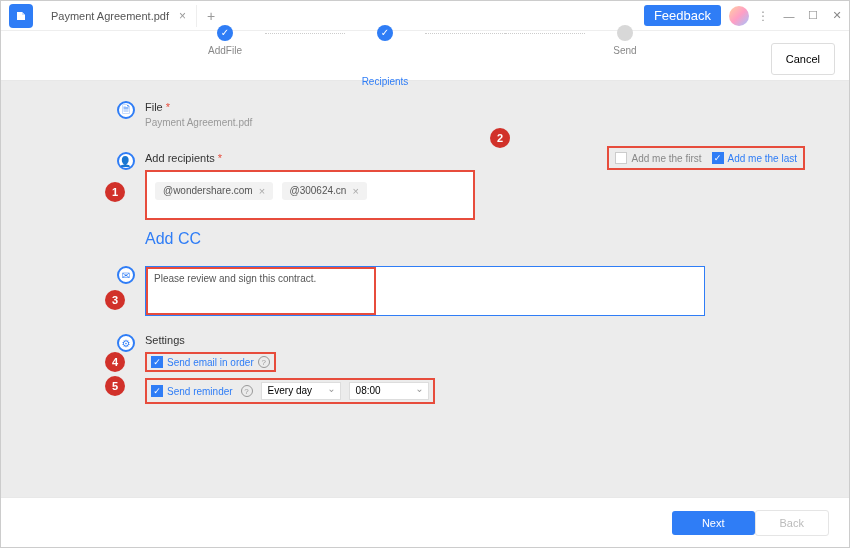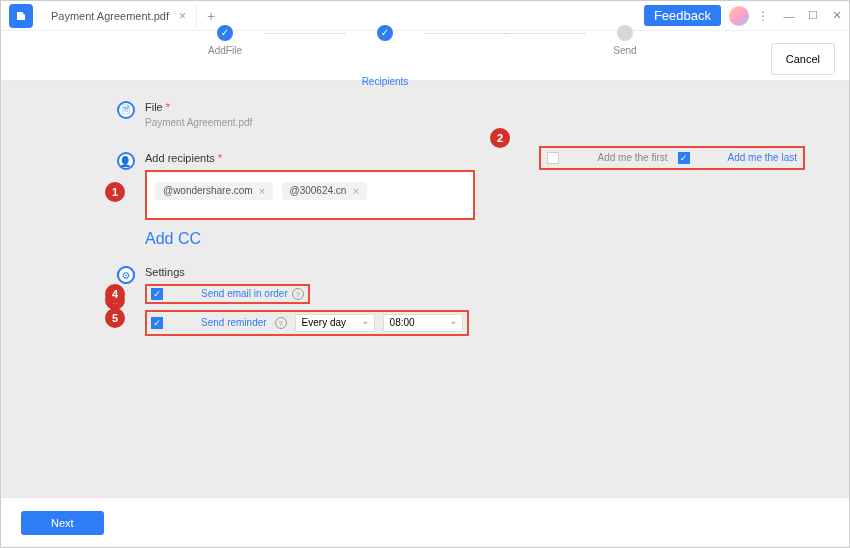--- a/index.html
+++ b/index.html
@@ -33,37 +33,37 @@
 .section-title { font-size: 11px; color: #333; }
 .req { color: #e74c3c; }
 .file-name { font-size: 10px; color: #999; margin-top: 4px; }
 
 .recip-box { background: #fff; border: 2px solid #e74c3c; margin-top: 6px; padding: 8px; min-height: 50px; width: 330px; }
 .chip { display: inline-flex; align-items: flex-start; background: #f2f2f2; padding: 3px 8px; border-radius: 3px; font-size: 10px; color: #555; margin-right: 4px; }
 .chip-x { margin-left: 6px; color: #aaa; cursor: pointer; font-size: 11px; }
 .addcc { font-size: 16px; color: #2f7df6; margin-top: 10px; cursor: pointer; }
 
 .addme-box { position: absolute; right: -100px; top: -6px; border: 2px solid #e74c3c; padding: 4px 6px; display: flex; align-items: center; gap: 10px; background: #ececec; }
-.checkitem { display: flex; font-size: 10px; color: #888; gap: 34px; }
+.checkitem { display: flex; align-items: center; font-size: 10px; color: #888; }
 .checkitem.checked { color: #2f7df6; }
 .cb { width: 12px; height: 12px; border: 1px solid #ccc; margin-right: 4px; background: #fff; display:flex; align-items:center; justify-content:center; font-size:9px; color:#fff; }
 .cb.on { background: #2f7df6; border-color: #2f7df6; }
 
 .msg-box { background: #fff; border: 1px solid #2f7df6; margin-top: 6px; width: 560px; height: 50px; }
 .msg-inner-hl { border: 2px solid #e74c3c; width: 230px; height: 100%; padding: 4px 6px; font-size: 10px; color: #555; }
 
 .setting-row { display: flex; align-items: center; gap: 6px; margin-top: 6px; }
 .setting-hl { border: 2px solid #e74c3c; padding: 2px 4px; display: inline-flex; align-items: center; gap: 4px; }
 .help-icon { width: 12px; height: 12px; border: 1px solid #999; border-radius: 50%; display: inline-flex; align-items: center; justify-content: center; font-size: 8px; color: #999; }
 .select { background: #fff; border: 1px solid #ddd; font-size: 10px; padding: 2px 18px 2px 6px; height: 18px; position: relative; min-width: 80px; cursor: pointer; }
 .select::after { content: "⌄"; position: absolute; right: 4px; top: 0px; color: #999; font-size: 10px; }
 
 .badge { position: absolute; width: 20px; height: 20px; border-radius: 50%; background: #d1312a; color: #fff; font-size: 11px; font-weight: bold; display: flex; align-items: center; justify-content: center; z-index: 5; }
 
-.footer { position: absolute; bottom: 0; left: 0; right: 0; height: 50px; background: #fff; border-top: 1px solid #e8e8e8; display: flex; align-items: center; padding: 0 20px; }
+.footer { position: absolute; bottom: 0; left: 0; right: 0; height: 50px; background: #fff; border-top: 1px solid #e8e8e8; display: flex; justify-content: flex-end; align-items: center; padding: 0 20px; }
 .btn-next { background: #2f7df6; color: #fff; font-size: 11px; padding: 6px 30px; border-radius: 3px; cursor: pointer; border:none; }
 .btn-back { background: #fff; color: #bbb; border: 1px solid #e5e5e5; font-size: 11px; padding: 6px 24px; border-radius: 3px; cursor: pointer; }
 </style>
 </head>
 <body>
 
 <div class="titlebar">
   <div class="app-icon">
     <svg width="12" height="12" viewBox="0 0 12 12">
         <path d="M2 2h5l3 3v5H2z" fill="#fff"></path>
@@ -143,20 +143,25 @@
         <span>Add me the last</span>
       </label>
     </div>
 
     <div class="addcc">Add CC</div>
   </div>
 
   <div class="section" style="margin-top:18px;">
     <div class="section-icon">✉</div>
     <div class="badge" style="left:-40px; top:24px;">3</div>
+    <div class="msg-box">
+      <div class="msg-inner-hl">
+        <span>Please review and sign this contract.</span>
+      </div>
+    </div>
   </div>
 
   <div class="section" style="margin-top:18px;">
     <div class="section-icon">⚙</div>
     <div class="section-title">Settings</div>
 
     <div class="badge" style="left:-40px; top:18px;">4</div>
     <div class="setting-row">
       <div class="setting-hl">
         <label class="checkitem checked">
@@ -178,13 +183,14 @@
         <div class="select">Every day</div>
         <div class="select">08:00</div>
       </div>
     </div>
   </div>
 
 </div>
 
 <div class="footer">
   <button class="btn-next">Next</button>
+  <button class="btn-back">Back</button>
 </div>
 
 </body></html>

